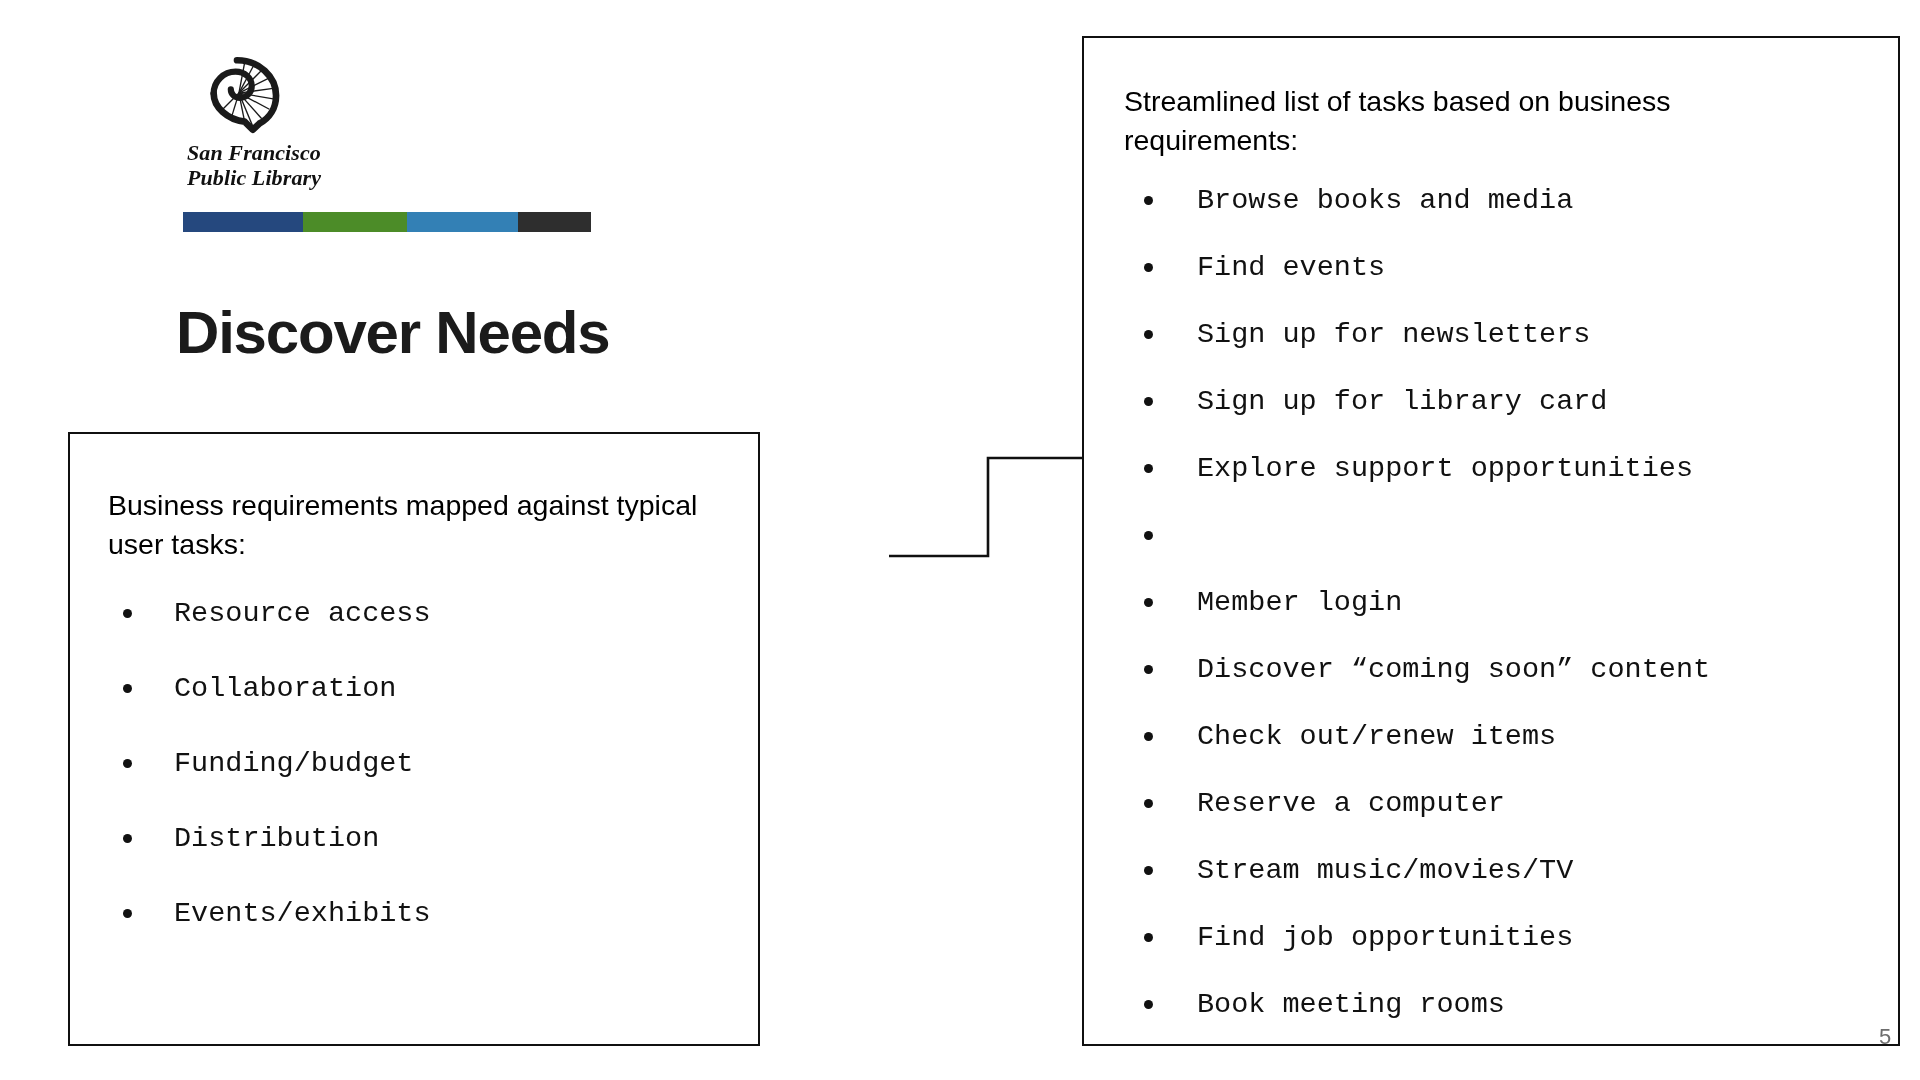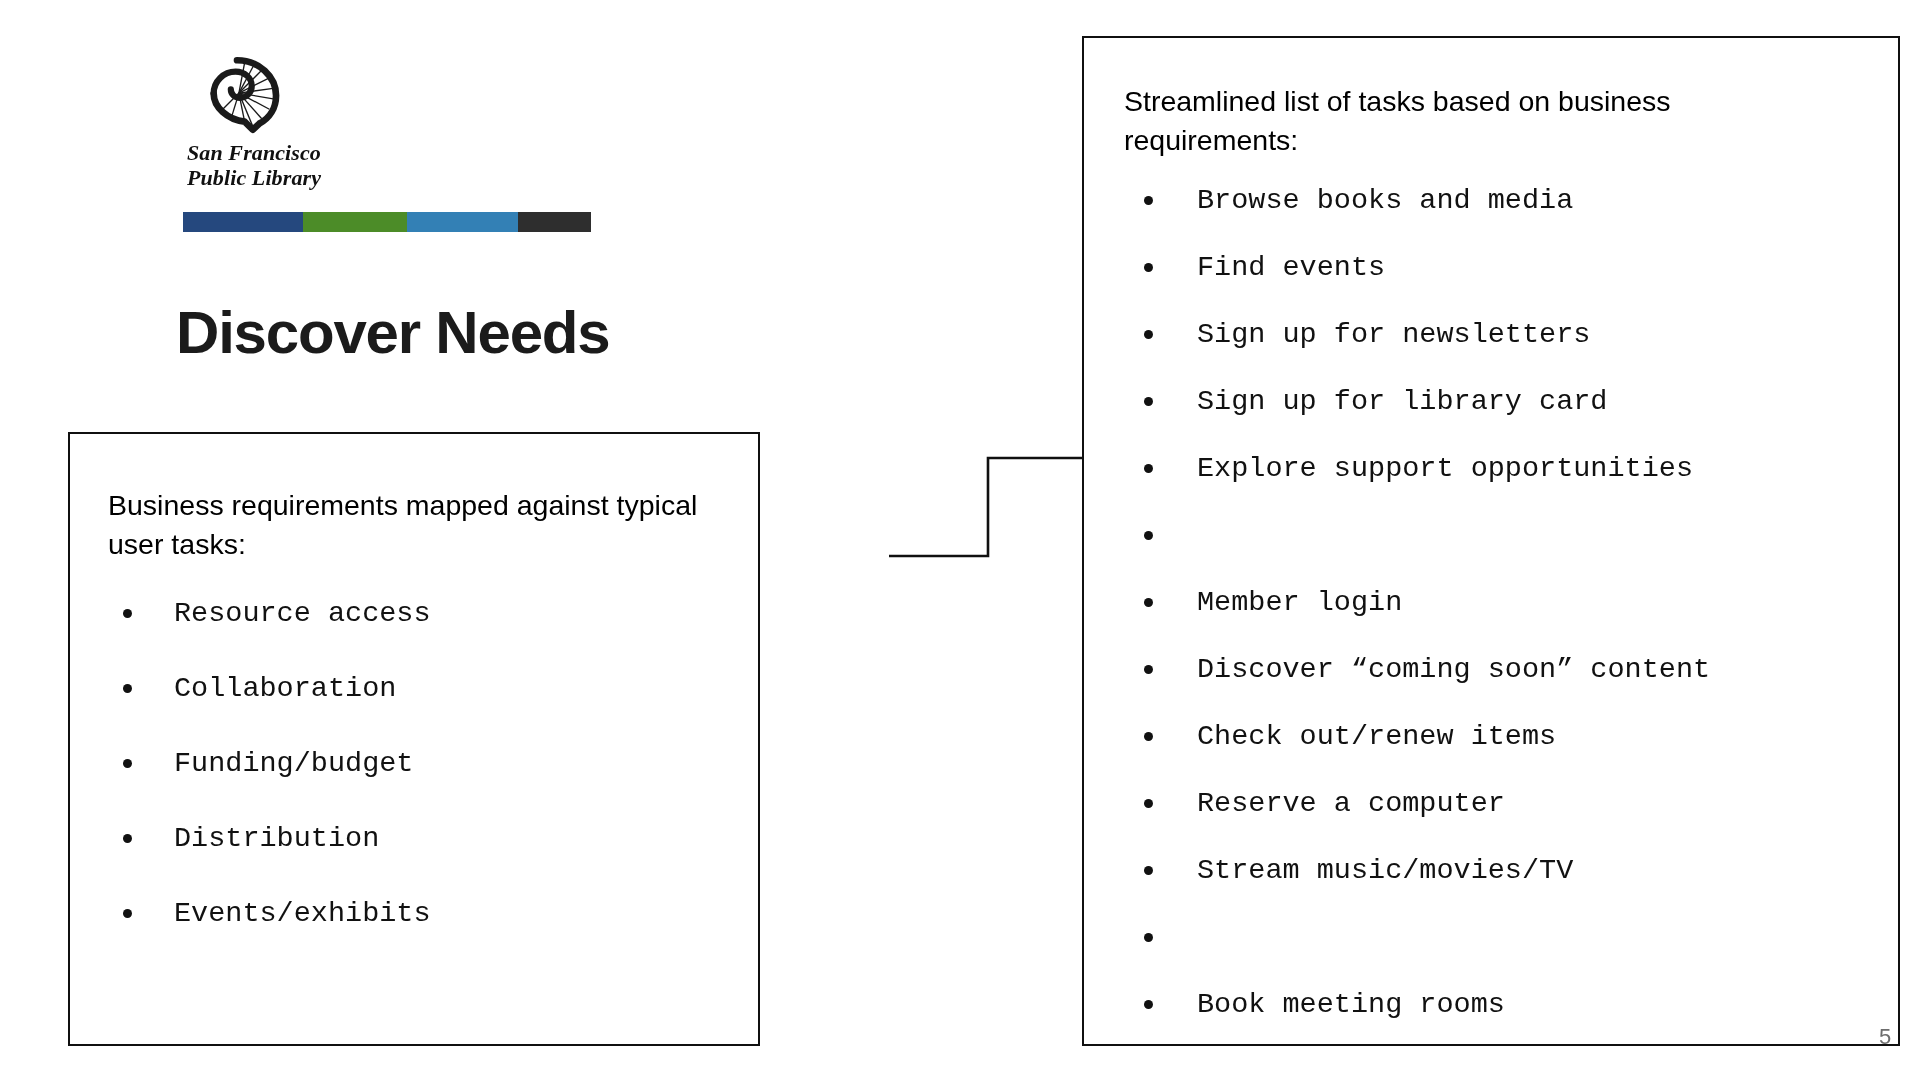--- a/index.html
+++ b/index.html
@@ -279,20 +279,21 @@
       <li>
         <span class="bullet-dot"></span>
         <span class="bullet-text">Reserve a computer</span>
       </li>
       <li>
         <span class="bullet-dot"></span>
         <span class="bullet-text">Stream music/movies/TV</span>
       </li>
       <li>
         <span class="bullet-dot"></span>
+        <span class="bullet-text">Find job opportunities</span>
       </li>
       <li>
         <span class="bullet-dot"></span>
         <span class="bullet-text">Book meeting rooms</span>
       </li>
     </ul>
   </div>
 
   <div class="page-number">5</div>
 

